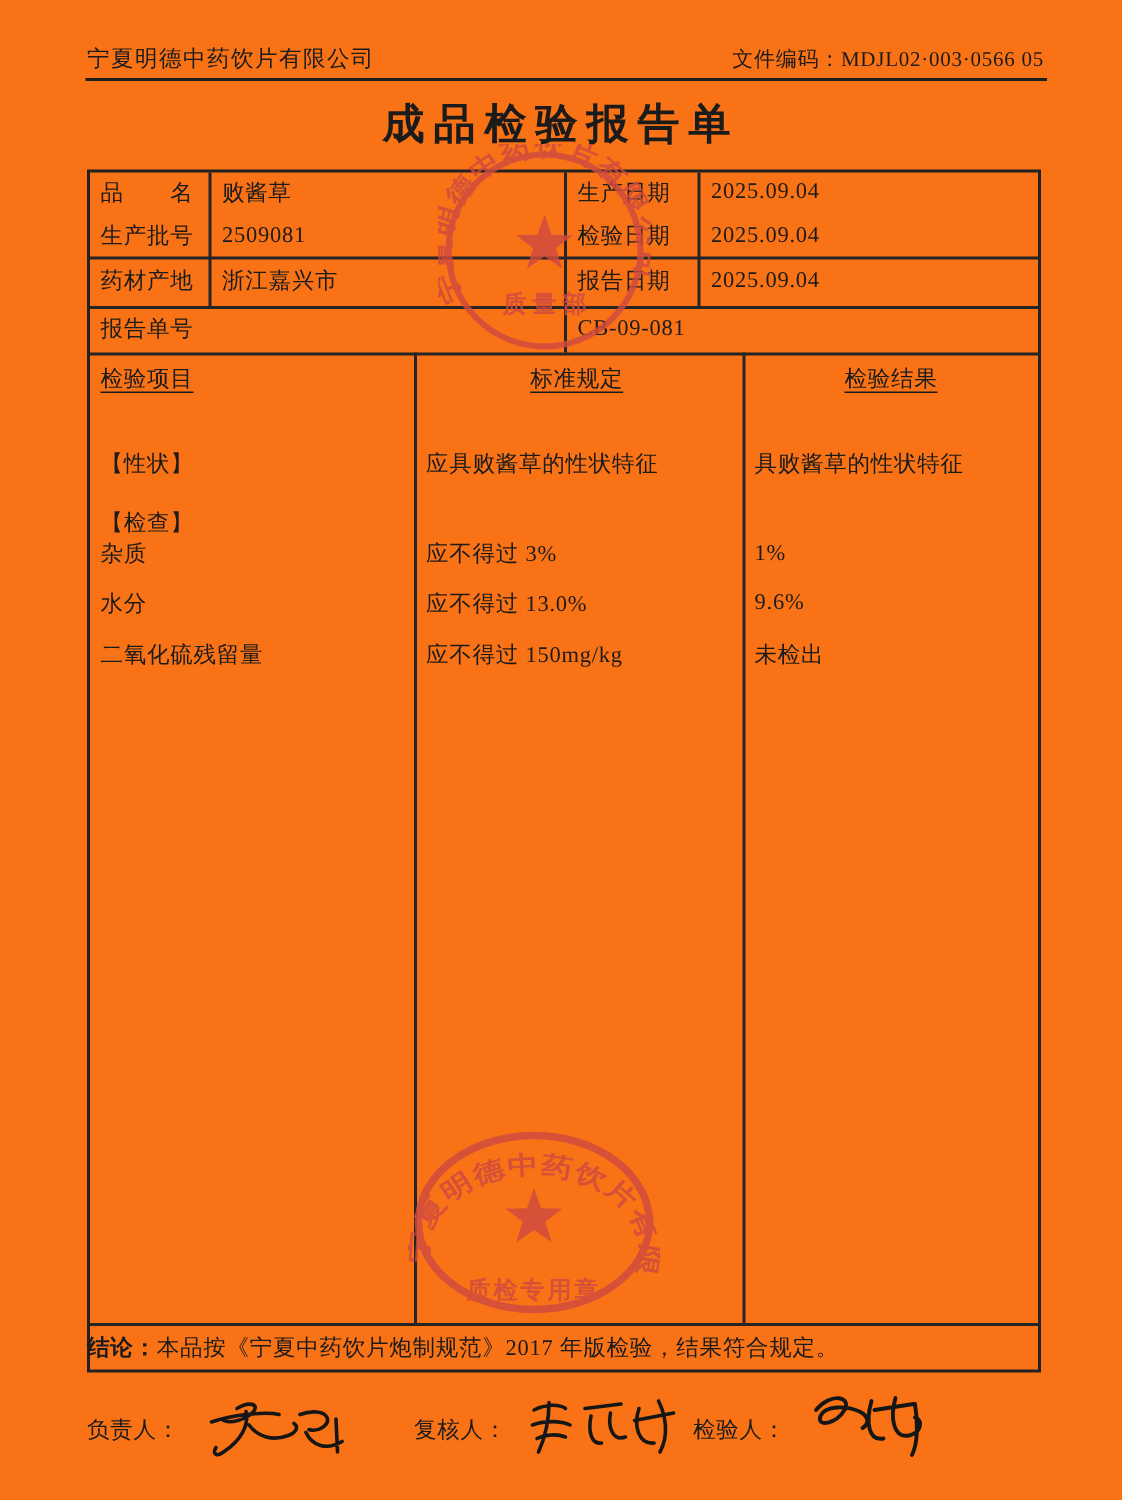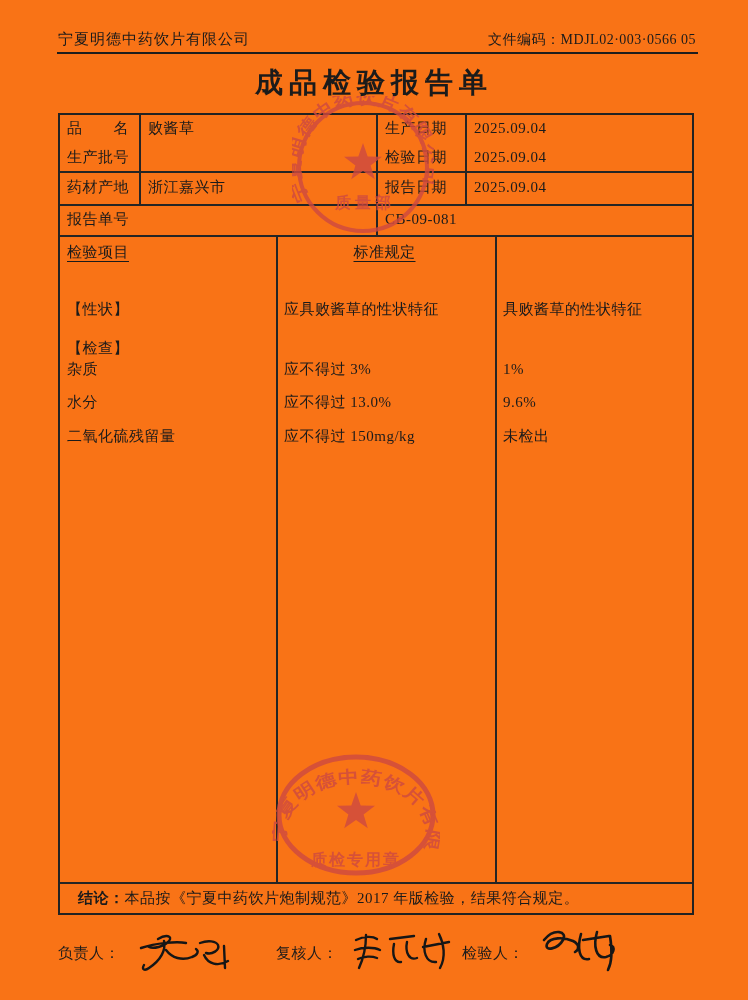--- a/index.html
+++ b/index.html
@@ -53,36 +53,40 @@
     <div class="vline" style="left:216px;top:120px;height:647px"></div>
     <div class="vline" style="left:435px;top:120px;height:647px"></div>
   </div>
 
   <div class="cell" style="left:58px;top:114px;width:80px;height:28px">品　　名</div>
   <div class="cell" style="left:139px;top:114px;width:204px;height:28px">败酱草</div>
   <div class="cell" style="left:376px;top:114px;width:88px;height:28px">生产日期</div>
   <div class="cell" style="left:465px;top:114px;width:228px;height:28px">2025.09.04</div>
 
   <div class="cell" style="left:58px;top:143px;width:80px;height:28px">生产批号</div>
+  <div class="cell" style="left:139px;top:143px;width:236px;height:28px">2509081</div>
   <div class="cell" style="left:376px;top:143px;width:88px;height:28px">检验日期</div>
   <div class="cell" style="left:465px;top:143px;width:228px;height:28px">2025.09.04</div>
 
   <div class="cell" style="left:58px;top:171px;width:80px;height:33px">药材产地</div>
   <div class="cell" style="left:139px;top:171px;width:236px;height:33px">浙江嘉兴市</div>
   <div class="cell" style="left:376px;top:171px;width:88px;height:33px">报告日期</div>
   <div class="cell" style="left:465px;top:171px;width:228px;height:33px">2025.09.04</div>
 
   <div class="cell" style="left:58px;top:204px;width:349px;height:31px">报告单号</div>
   <div class="cell" style="left:376px;top:204px;width:317px;height:31px">CB-09-081</div>
 
   <div class="cell" style="left:58px;top:241px;width:217px;height:22px">
       <span class="colhead">检验项目</span>
     </div>
   <div class="cell center" style="left:275px;top:241px;width:219px;height:22px">
       <span class="colhead">标准规定</span>
+    </div>
+  <div class="cell center" style="left:494px;top:241px;width:200px;height:22px">
+      <span class="colhead">检验结果</span>
     </div>
 
   <div class="cell" style="left:275px;top:299px;width:219px;height:20px">应具败酱草的性状特征</div>
   <div class="cell" style="left:58px;top:299px;width:217px;height:20px">【性状】</div>
   <div class="cell" style="left:494px;top:299px;width:200px;height:20px">具败酱草的性状特征</div>
 
   <div class="cell" style="left:58px;top:338px;width:217px;height:20px">【检查】</div>
   <div class="cell" style="left:275px;top:338px;width:219px;height:20px"></div>
   <div class="cell" style="left:494px;top:338px;width:200px;height:20px"></div>
 
@@ -91,21 +95,21 @@
   <div class="cell" style="left:494px;top:359px;width:200px;height:20px">1%</div>
 
   <div class="cell" style="left:58px;top:392px;width:217px;height:20px">水分</div>
   <div class="cell" style="left:275px;top:392px;width:219px;height:20px">应不得过 13.0%</div>
   <div class="cell" style="left:494px;top:392px;width:200px;height:20px">9.6%</div>
 
   <div class="cell" style="left:58px;top:426px;width:217px;height:20px">二氧化硫残留量</div>
   <div class="cell" style="left:275px;top:426px;width:219px;height:20px">应不得过 150mg/kg</div>
   <div class="cell" style="left:494px;top:426px;width:200px;height:20px">未检出</div>
 
-  <div class="cell" style="left:58px;top:882px;width:636px;height:33px;padding-left:20px">
+  <div class="cell" style="left:58px;top:882px;width:636px;height:33px;padding-left:0">
     <span class="concl-label">结论：</span>
       <span>本品按《宁夏中药饮片炮制规范》2017 年版检验，结果符合规定。</span>
   </div>
 
   <div class="stamp" style="left:292px;top:96px">
     <svg width="142" height="142" viewBox="0 0 142 142">
       <defs>
           <path id="arcTop" d="M 17,103 A 63,63 0 1 1 125,103" fill="none"></path>
         </defs>
       <circle cx="71" cy="71" r="64" fill="none" stroke-width="4" stroke="#cf4a40"></circle>

